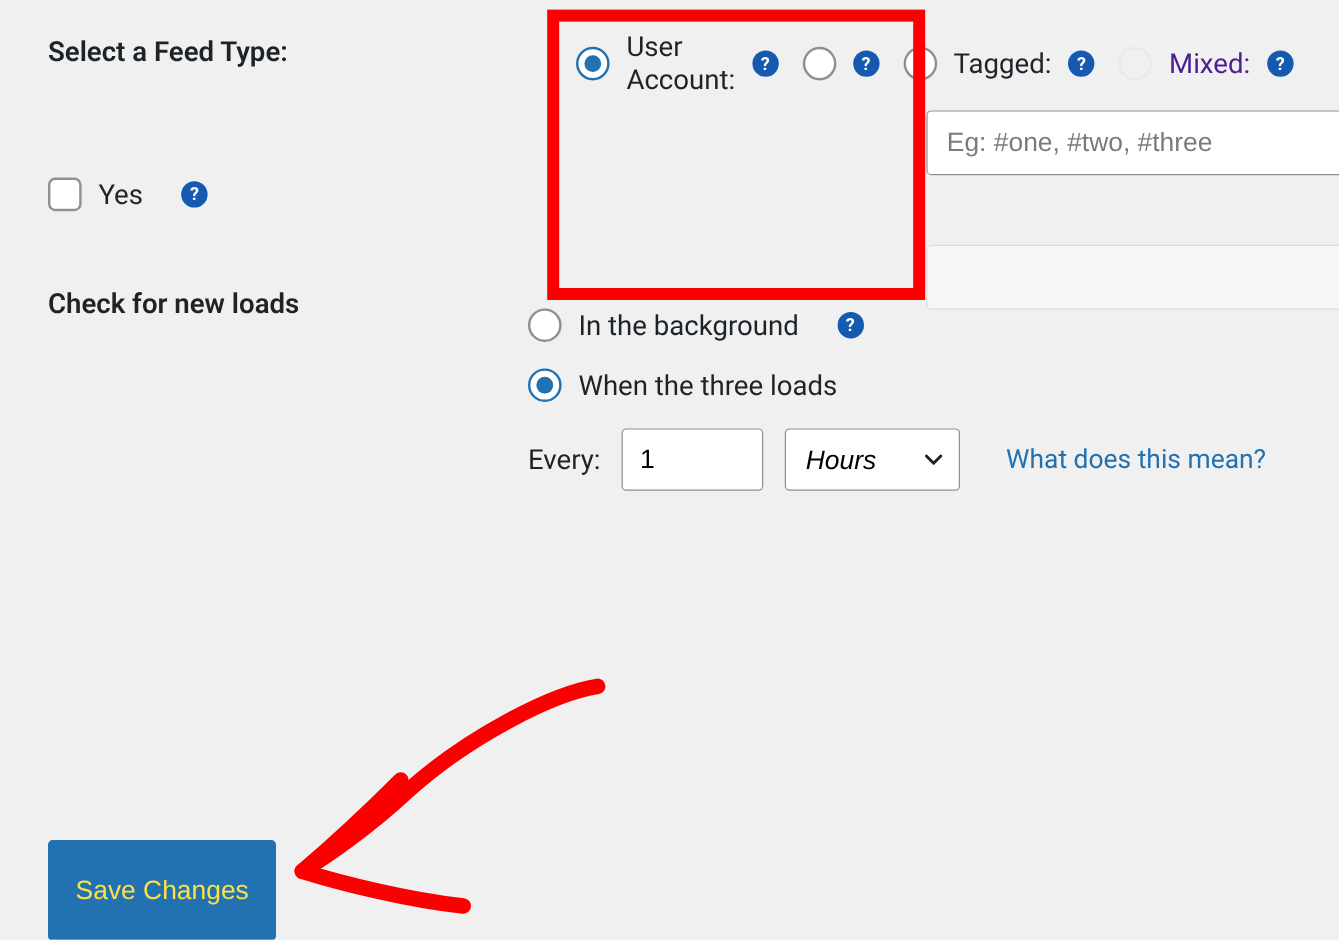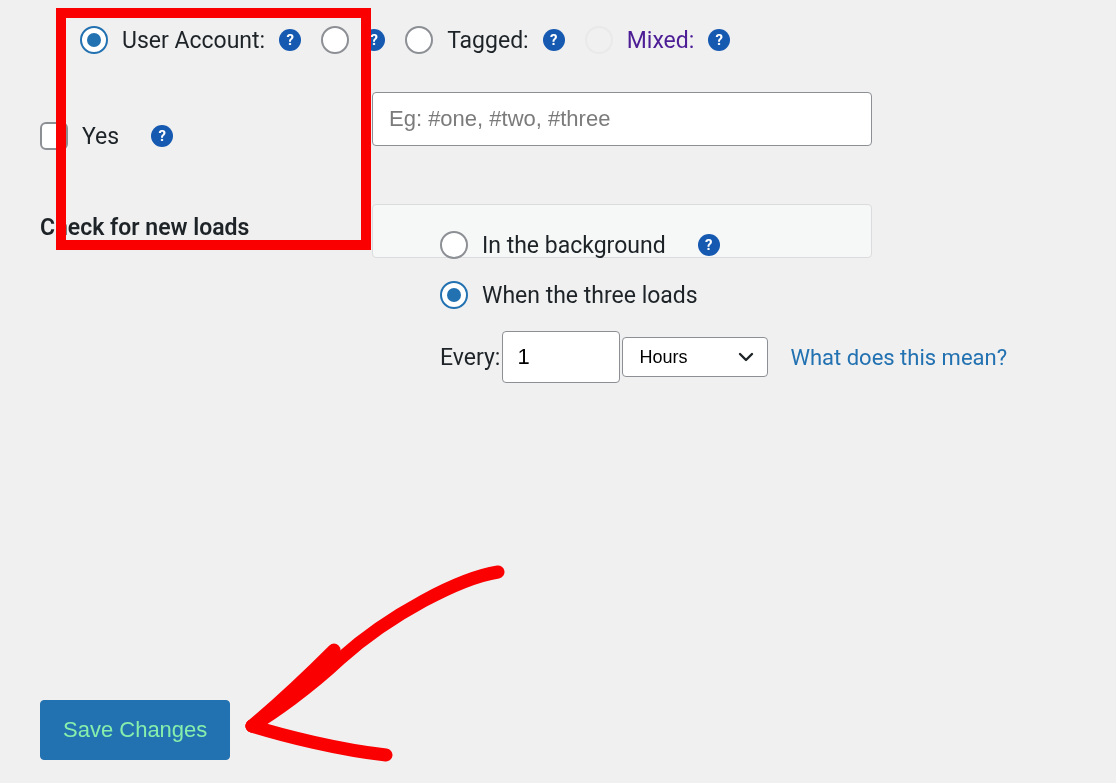--- a/index.html
+++ b/index.html
@@ -145,50 +145,51 @@
       font-size: 22px;
       color: #a5a5a5;
     }
 
     .row-check-posts .opt-line { margin-bottom: 22px; margin-top: 21px; }
     .help-gap { margin-left: 18px; }
 
     .every-line {
       display: flex;
       align-items: center;
-      gap: 2px;
+      gap: 18px;
       font-size: 23px;
       margin-left: 0;
       flex-wrap: wrap;
     }
 
     .num-input {
       width: 118px; height: 52px;
       border: 1px solid #8c8f94;
       border-radius: 4px;
       background: #fff;
       padding: 0 14px;
       font-size: 22px;
     }
 
     .sel-wrap {
       position: relative;
       display: inline-flex;
       align-items: center;
     }
     .sel-ctl {
-      height: 40px;
+      height: 52px;
       border: 1px solid #8c8f94;
       border-radius: 4px;
       background: #fff;
       padding: 0 44px 0 16px;
-      font-size: 18px;
+      font-size: 22px;
       appearance: none;
       cursor: pointer;
       min-width: 146px;
+      font-style: italic;
     }
     .sel-chev {
       position: absolute;
       right: 12px; top: 50%;
       transform: translateY(-50%);
       pointer-events: none;
     }
     .sel-chev svg { width: 20px; height: 20px; display:block; }
 
     .what-link {
@@ -196,43 +197,44 @@
       font-size: 22px;
       cursor: pointer;
       margin-left: 20px;
     }
 
     .save-btn {
       position: absolute;
       left: 40px;
       top: 700px;
       background: #2271b1;
-      color: #86efac;
+      color: #fde047;
       border: 1px solid #2271b1;
       border-radius: 4px;
-      padding: 16px 22px;
+      padding: 28px 22px;
       font-size: 22px;
       cursor: pointer;
     }
 
     .arrow-annot {
       position: absolute;
       left: 230px;
       top: 554px;
       pointer-events: none;
       z-index: 6;
     }
     .arrow-annot svg { width: 300px; height: 220px; display:block; }
   </style>
 </head>
 <body>
 
 <div class="form-wrap">
 
   <div class="form-row">
+    <div class="label-col">Select a Feed Type:</div>
     <div class="field-col">
 
       <div class="highlight-box"></div>
 
       <input class="hashtag-input" type="text" placeholder="Eg: #one, #two, #three" style="">
 
       <input class="mixed-input" type="text" disabled="" value="" style="">
 
       <div class="radio-stack">
         <div class="opt-line">

